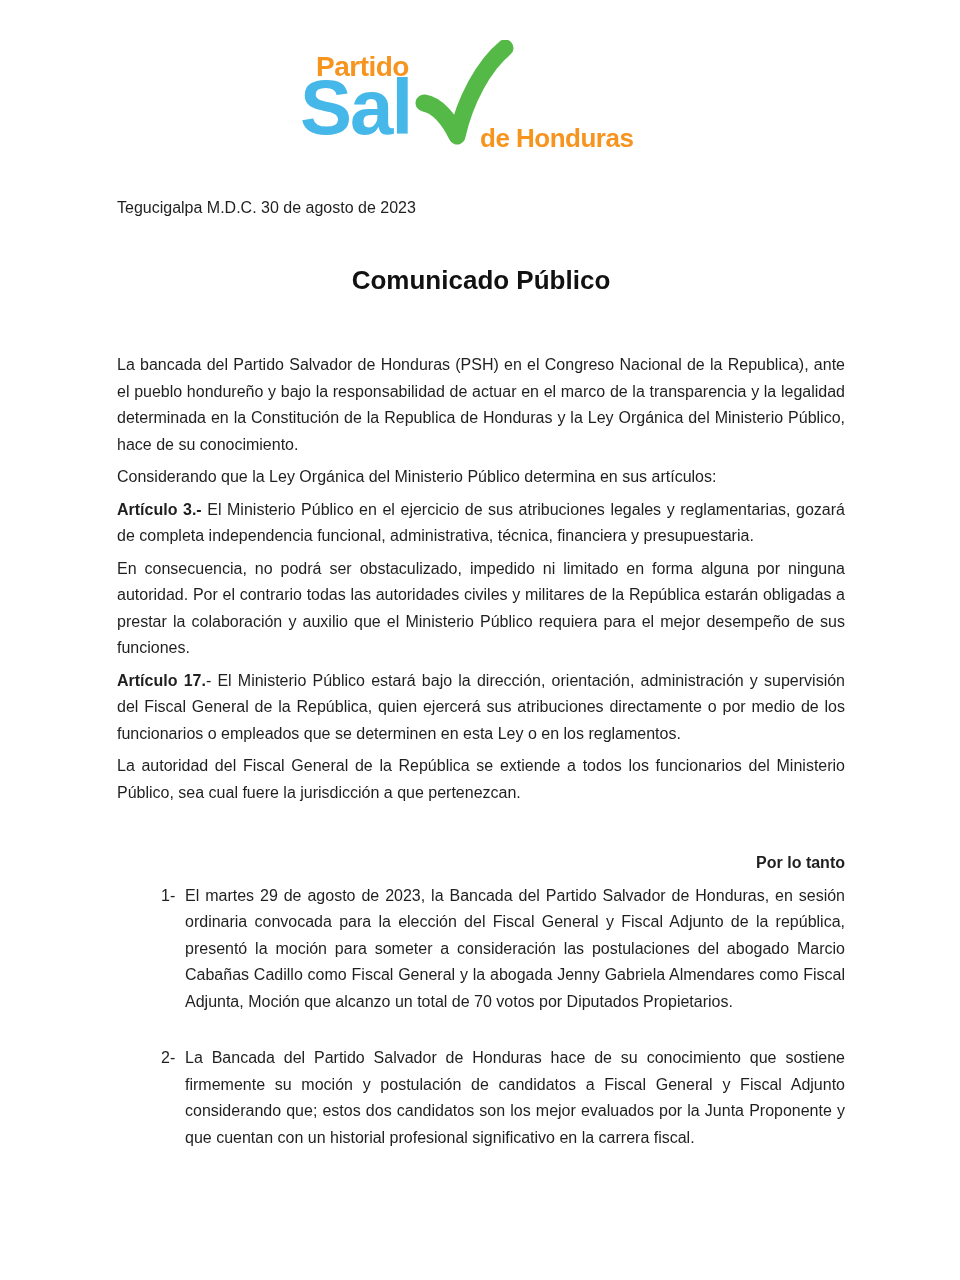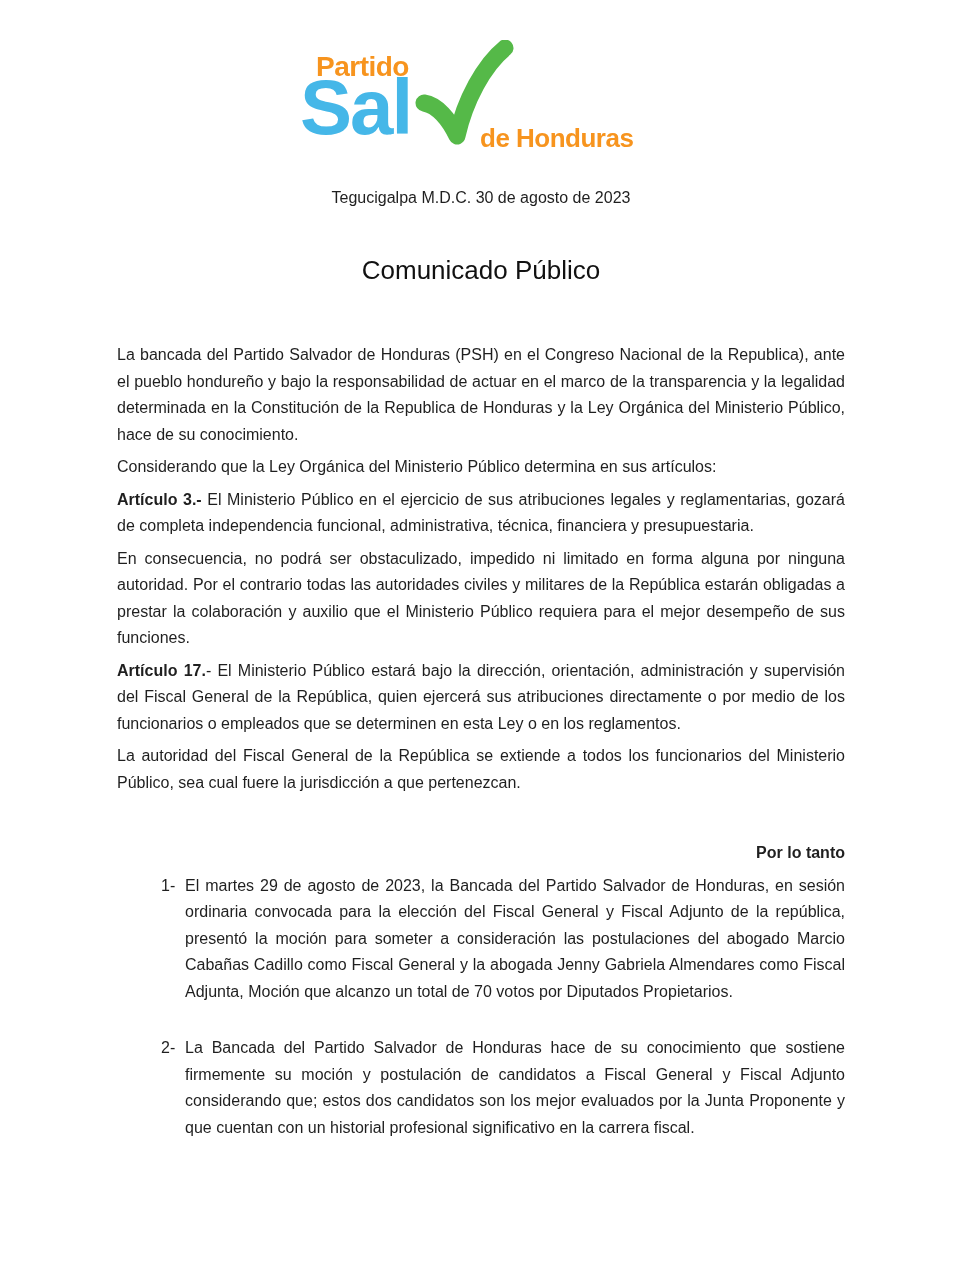--- a/index.html
+++ b/index.html
@@ -52,32 +52,32 @@
     letter-spacing: -0.5px;
     color: #F7941E;
     line-height: 1;
   }
 
   
   .content {
     padding: 0 115px 0 117px;
   }
   .dateline {
-    margin-top: 17px;
-    text-align: center;
+    margin-top: 27px;
+    text-align: left;
     font-size: 16px;
     line-height: 22px;
     color: #1f1f1f;
   }
   .doc-title {
     margin-top: 45px;
     margin-bottom: 56px;
     text-align: center;
     font-size: 26px;
-    font-weight: normal;
+    font-weight: bold;
     color: #111111;
     line-height: 32px;
   }
   .para {
     font-size: 16px;
     line-height: 26.5px;
     text-align: justify;
     margin: 0 0 6px 0;
   }
   .para.bold-only { font-weight: bold; text-align: right; margin-top: 44px; }

